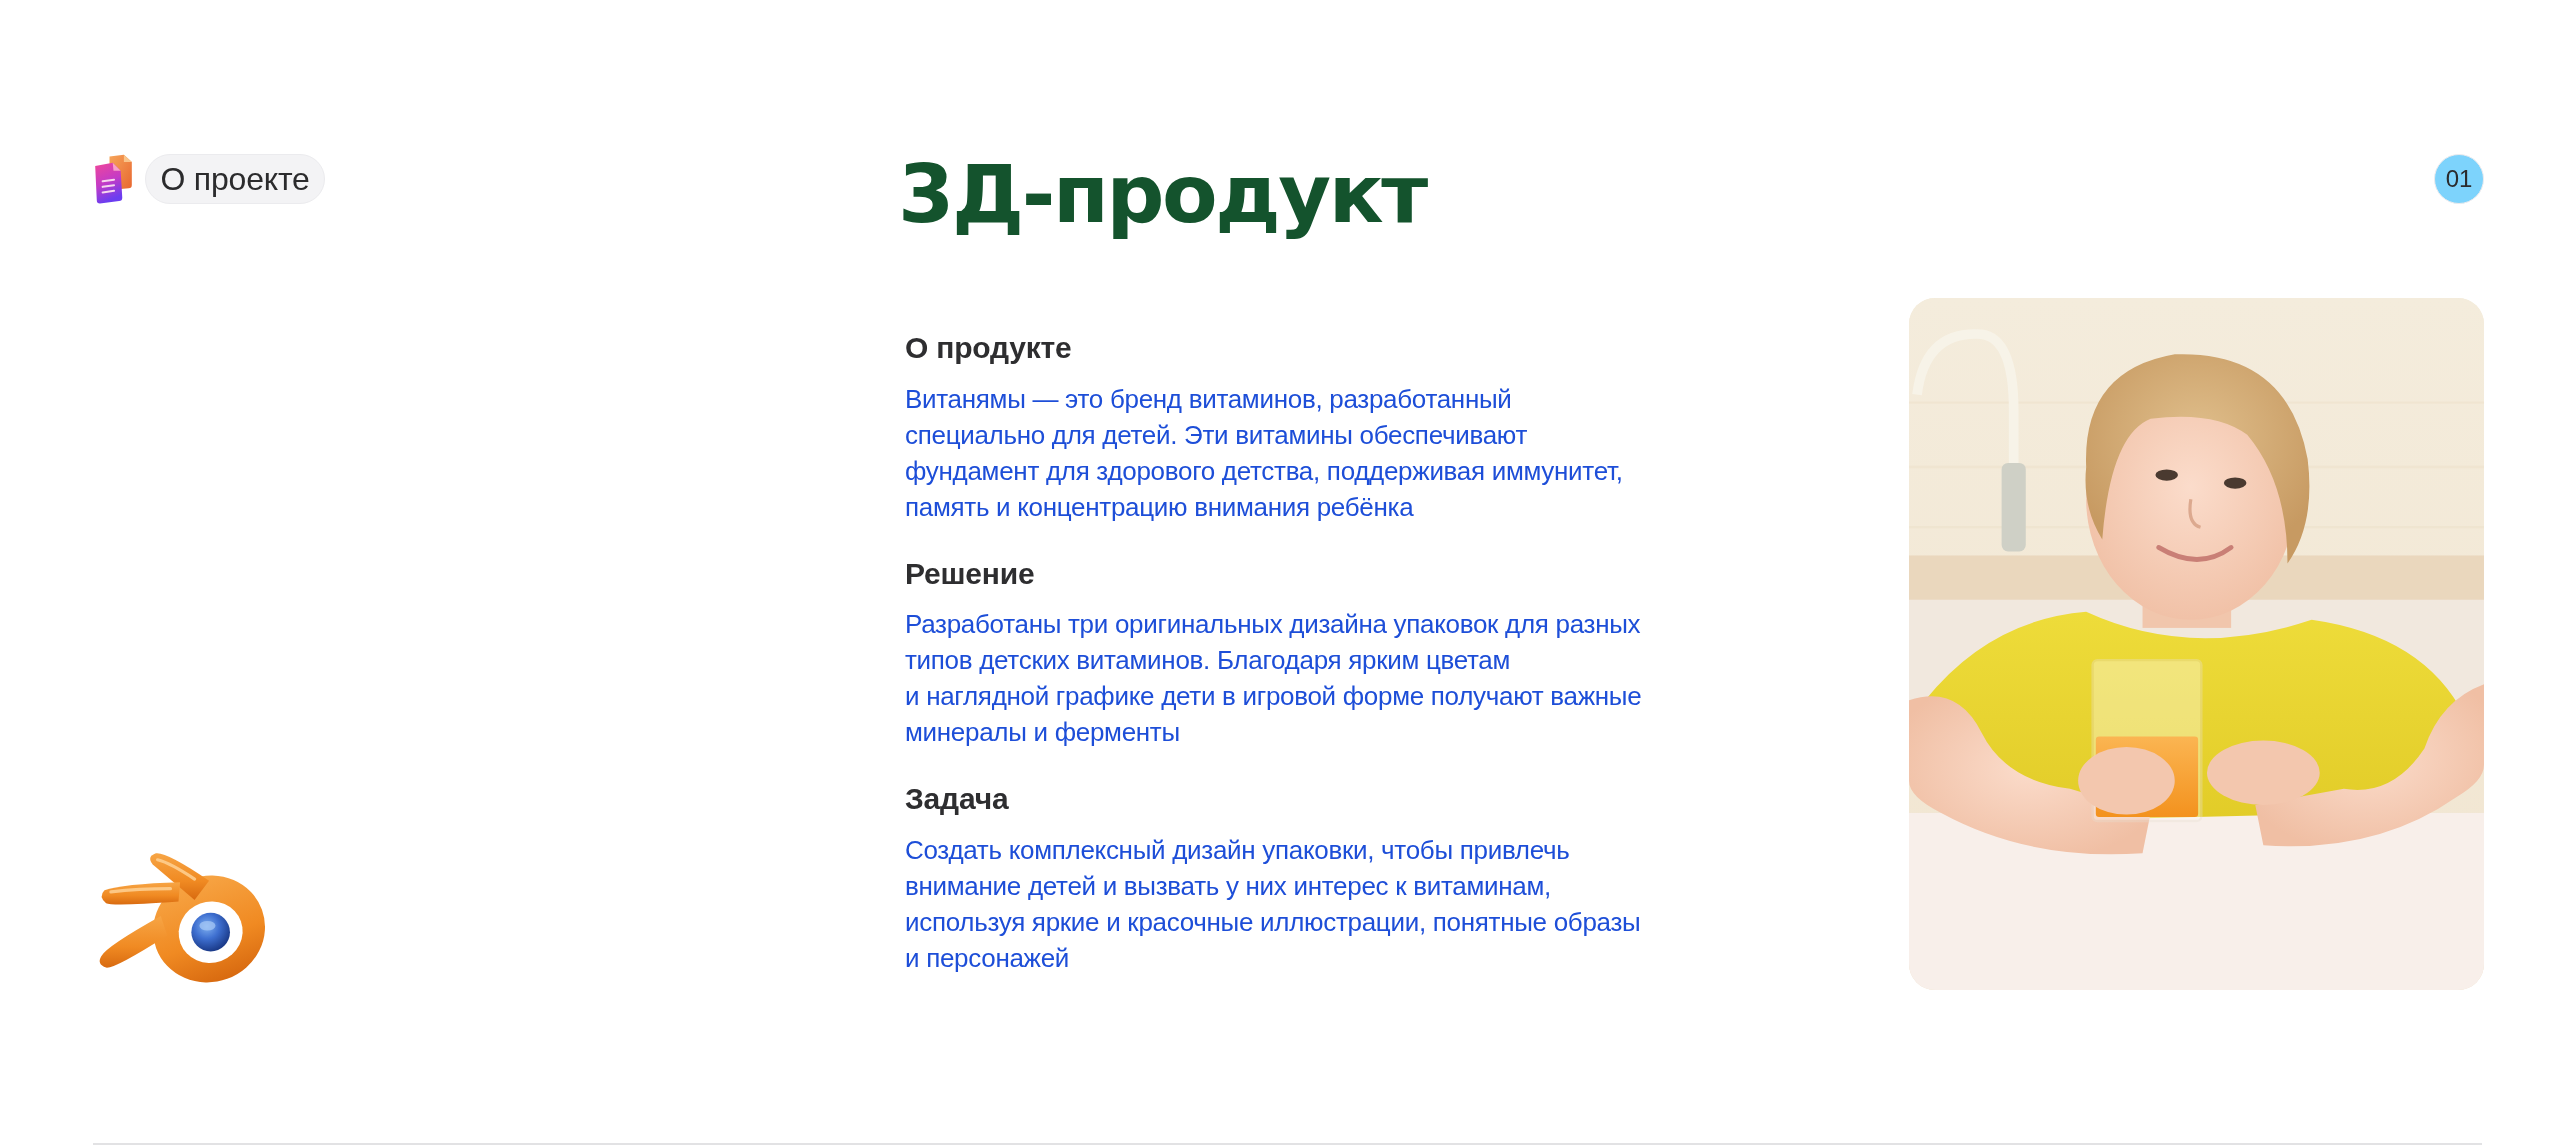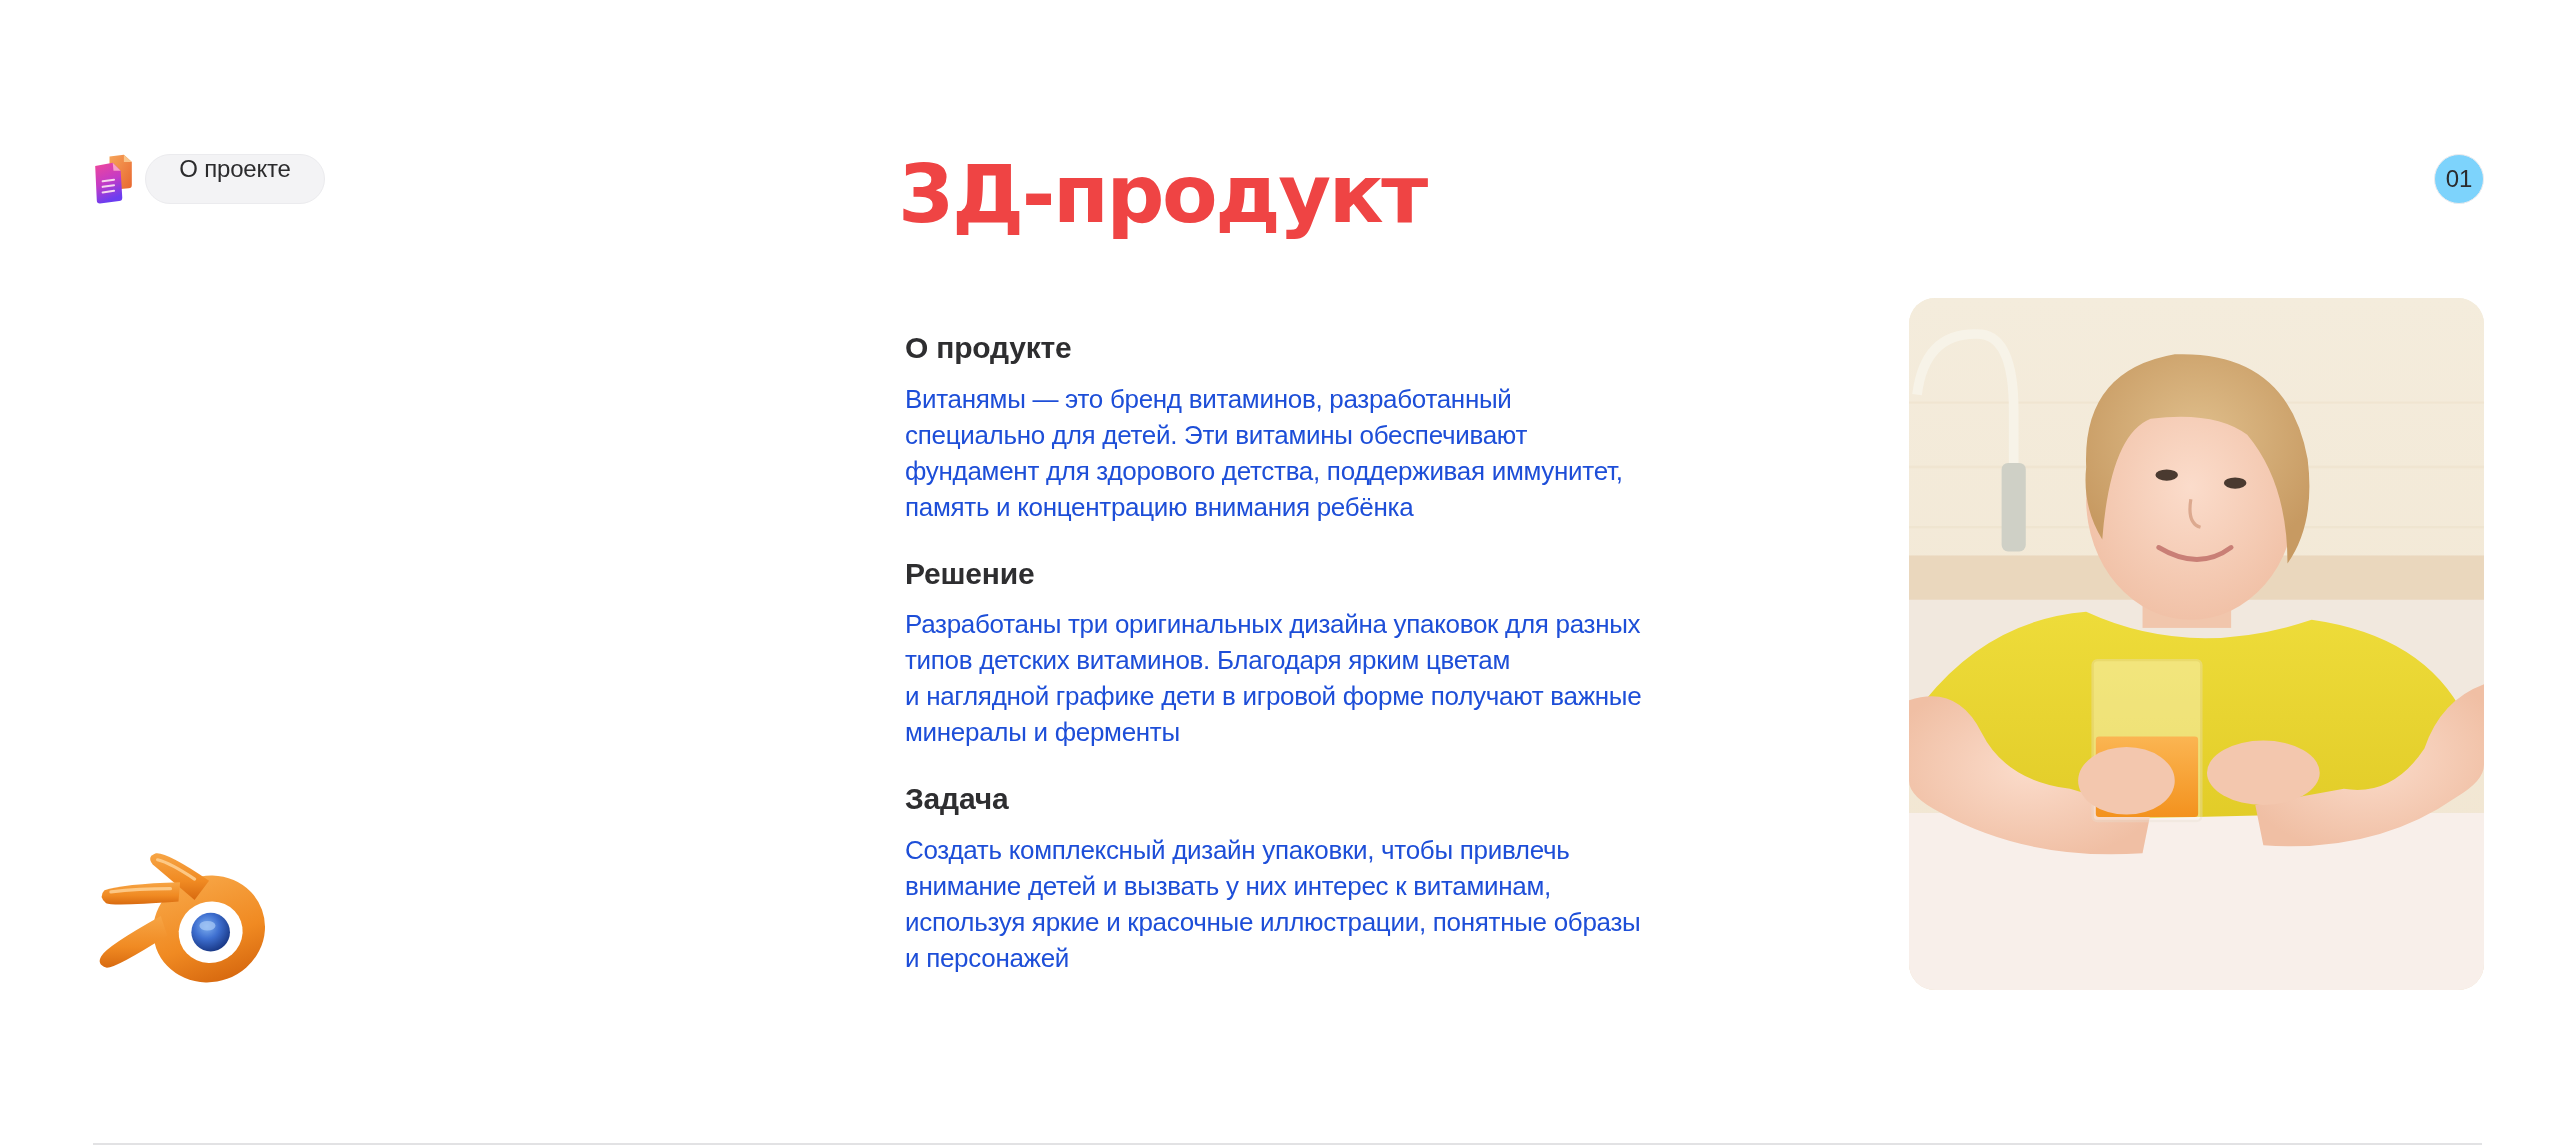--- a/index.html
+++ b/index.html
@@ -9,38 +9,38 @@
     font-family: "Liberation Sans", "DejaVu Sans", sans-serif;
     color: #2e2e30;
   }
   .page { position: relative; width: 2576px; height: 1147px; }
 
   
   .doc-icon { position: absolute; left: 92px; top: 153px; width: 43px; height: 53px; }
   .pill {
     position: absolute; left: 145px; top: 154px; width: 180px; height: 50px;
     border-radius: 25px; background: #f3f3f5; border: 1.6px solid #ebebee;
-    display: flex; align-items: flex-start; justify-content: center;
-    font-size: 24px; color: #2b2b2d; letter-spacing: -0.2px; cursor: pointer;
+    display: flex; align-items: center; justify-content: center;
+    font-size: 32px; color: #2b2b2d; letter-spacing: -0.2px; cursor: pointer;
   }
 
   
   .page-num {
     position: absolute; left: 2434px; top: 154px; width: 50px; height: 50px;
     border-radius: 50%; background: #7dd3fc; border: 1.6px solid #ebebee;
     display: flex; align-items: center; justify-content: center;
     font-size: 24px; color: #2b2b2d;
   }
 
   
   .title {
     position: absolute; left: 898px; top: 150px;
     font-family: "DejaVu Sans", sans-serif;
     font-weight: bold; font-size: 81px; line-height: 89px;
-    color: #ef4444; letter-spacing: -2.4px;
+    color: #14532d; letter-spacing: -2.4px;
   }
 
   
   .content { position: absolute; left: 905px; top: 299px; width: 805px; }
   .section { margin-bottom: 26px; margin-top: 30px; }
   .section h2 {
     font-size: 30px; font-weight: bold; line-height: 37px;
     color: #2e2e30; letter-spacing: -0.2px; margin-bottom: 14.5px;
   }
   .section p {

